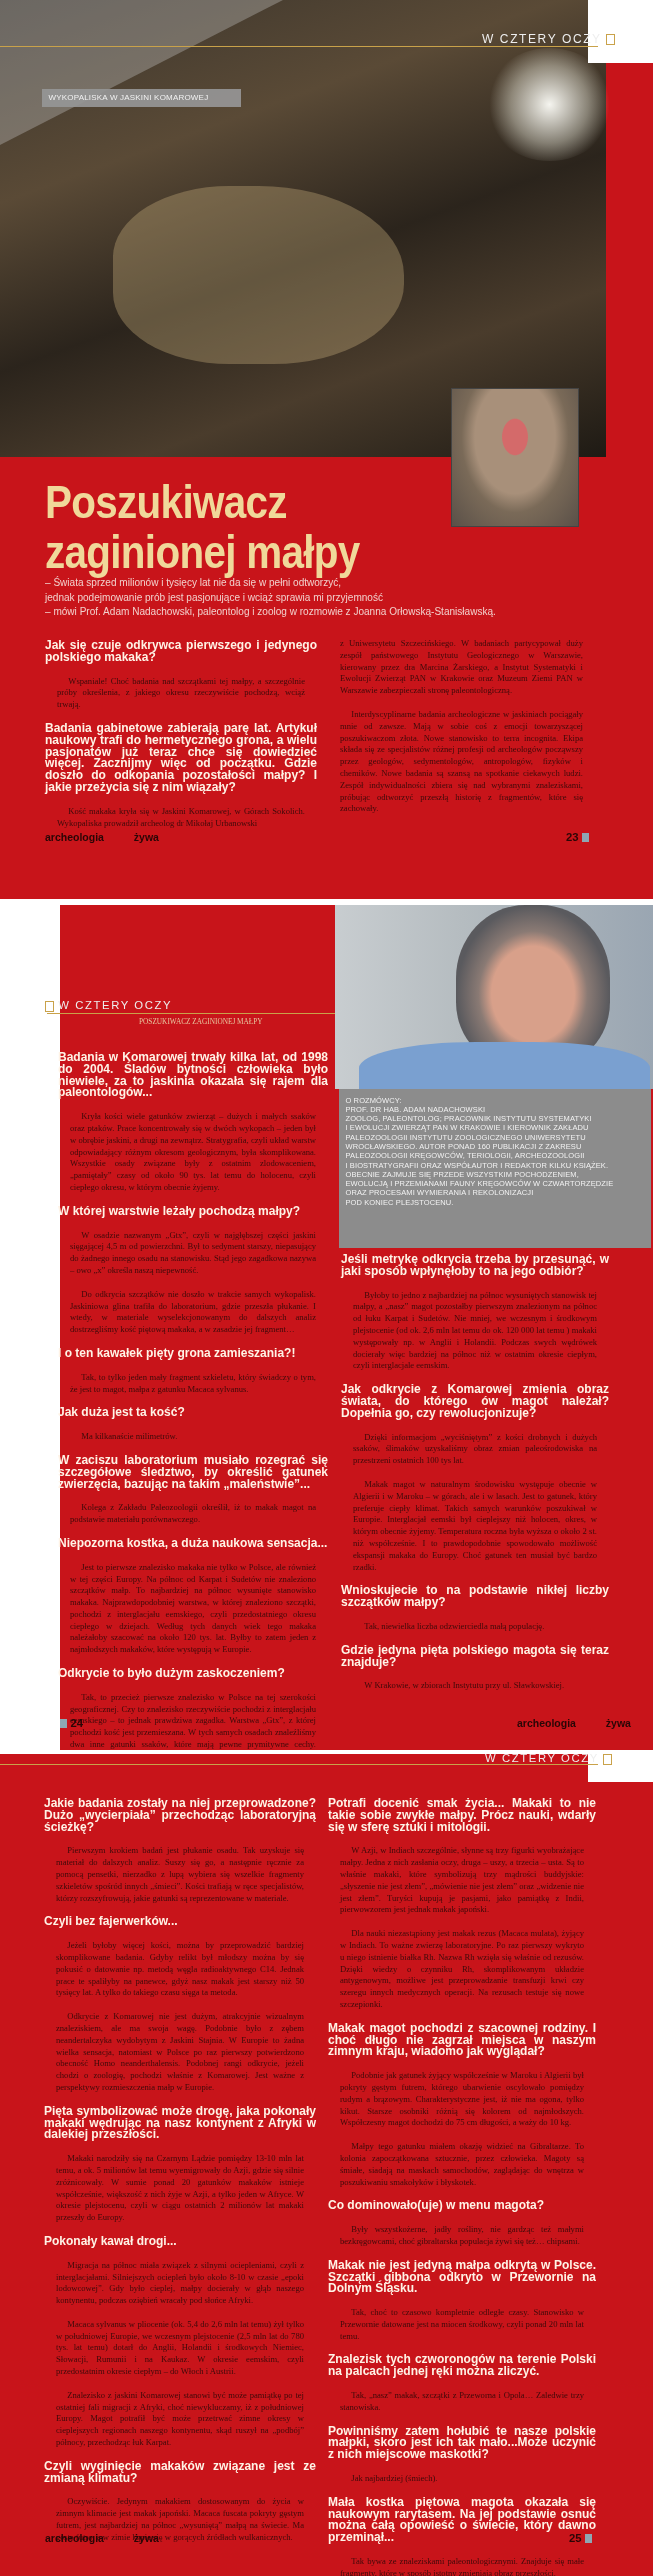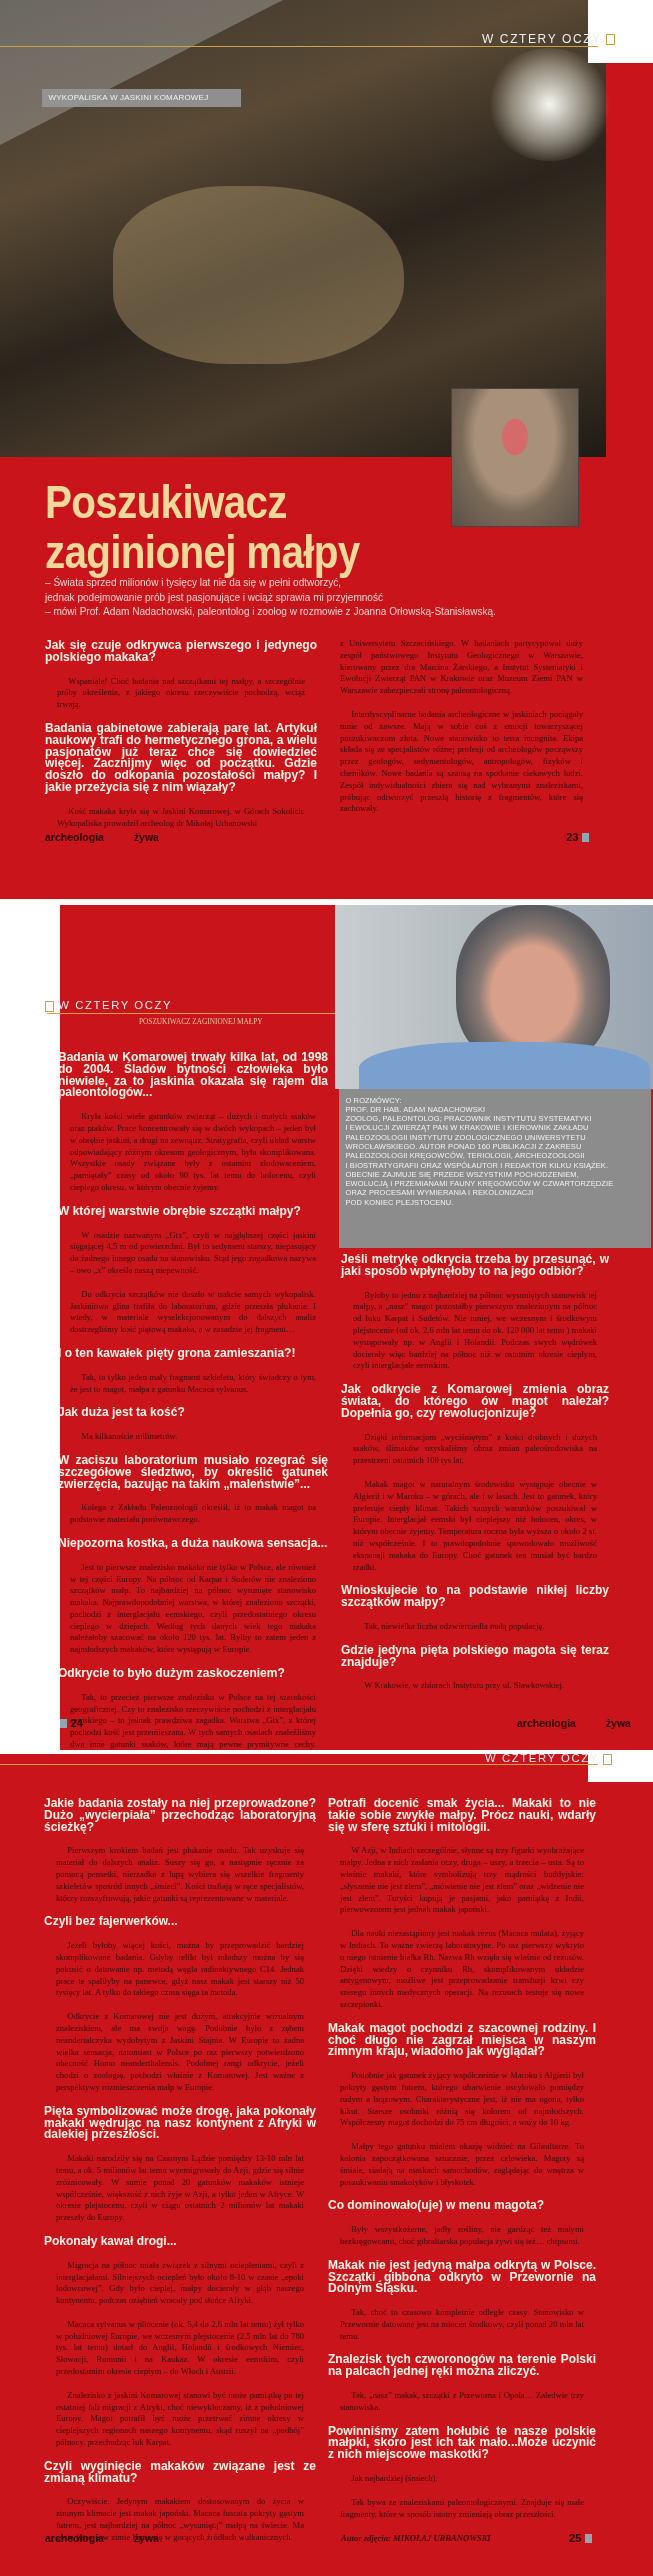--- a/index.html
+++ b/index.html
@@ -114,21 +114,21 @@
     <div>oraz procesami wymierania i rekolonizacji</div>
     <div>pod koniec plejstocenu.</div>
   </div>
 
   <div class="col" style="left:58px; top:50px; width:270px;">
     <div style="height:0"></div>
   </div>
   <div class="col" style="left:58px; top:147px; width:270px;">
     <p class="q">Badania w Komarowej trwały kilka lat, od 1998 do 2004. Śladów bytności człowieka było niewiele, za to jaskinia okazała się rajem dla paleontologów...</p>
     <p class="a">Kryła kości wiele gatunków zwierząt – dużych i małych ssaków oraz ptaków. Prace koncentrowały się w dwóch wykopach – jeden był w obrębie jaskini, a drugi na zewnątrz. Stratygrafia, czyli układ warstw odpowiadający różnym okresom geologicznym, była skomplikowana. Wszystkie osady związane były z ostatnim zlodowaceniem, „pamiętały” czasy od około 90 tys. lat temu do holocenu, czyli ciepłego okresu, w którym obecnie żyjemy.</p>
-    <p class="q">W której warstwie obrębie szczątki małpy?</p>
+    <p class="q">W której warstwie leżały pochodzą małpy?</p>
     <p class="a">W osadzie nazwanym „Gtx”, czyli w najgłębszej części jaskini sięgającej 4,5 m od powierzchni. Był to sedyment starszy, niepasujący do żadnego innego osadu na stanowisku. Stąd jego zagadkowa nazywa – owo „x” określa naszą niepewność.</p>
     <p class="a">Do odkrycia szczątków nie doszło w trakcie samych wykopalisk. Jaskiniowa glina trafiła do laboratorium, gdzie przeszła płukanie. I wtedy, w materiale wyselekcjonowanym do dalszych analiz dostrzegliśmy kość piętową makaka, a w zasadzie jej fragment…</p>
     <p class="q">I o ten kawałek pięty grona zamieszania?!</p>
     <p class="a">Tak, to tylko jeden mały fragment szkieletu, który świadczy o tym, że jest to magot, małpa z gatunku Macaca sylvanus.</p>
     <p class="q">Jak duża jest ta kość?</p>
     <p class="a">Ma kilkanaście milimetrów.</p>
     <p class="q">W zaciszu laboratorium musiało rozegrać się szczegółowe śledztwo, by określić gatunek zwierzęcia, bazując na takim „maleństwie”...</p>
     <p class="a">Kolega z Zakładu Paleozoologii określił, iż to makak magot na podstawie materiału porównawczego.</p>
     <p class="q">Niepozorna kostka, a duża naukowa sensacja...</p>
     <p class="a">Jest to pierwsze znalezisko makaka nie tylko w Polsce, ale również w tej części Europy. Na północ od Karpat i Sudetów nie znaleziono szczątków małp. To najbardziej na północ wysunięte stanowisko makaka. Najprawdopodobniej warstwa, w której znaleziono szczątki, pochodzi z interglacjału eemskiego, czyli przedostatniego okresu ciepłego w dziejach. Według tych danych wiek tego makaka należałoby szacować na około 120 tys. lat. Byłby to zatem jeden z najmłodszych makaków, które występują w Europie.</p>
@@ -188,20 +188,21 @@
     <p class="a">Podobnie jak gatunek żyjący współcześnie w Maroku i Algierii był pokryty gęstym futrem, którego ubarwienie oscylowało pomiędzy rudym a brązowym. Charakterystyczne jest, iż nie ma ogona, tylko kikut. Starsze osobniki różnią się kolorem od najmłodszych. Współczesny magot dochodzi do 75 cm długości, a waży do 10 kg.</p>
     <p class="a">Małpy tego gatunku miałem okazję widzieć na Gibraltarze. To kolonia zapoczątkowana sztucznie, przez człowieka. Magoty są śmiałe, siadają na maskach samochodów, zaglądając do wnętrza w poszukiwaniu smakołyków i błyskotek.</p>
     <p class="q">Co dominowało(uje) w menu magota?</p>
     <p class="a">Były wszystkożerne, jadły rośliny, nie gardząc też małymi bezkręgowcami, choć gibraltarska populacja żywi się też… chipsami.</p>
     <p class="q">Makak nie jest jedyną małpa odkrytą w Polsce. Szczątki gibbona odkryto w Przewornie na Dolnym Śląsku.</p>
     <p class="a">Tak, choć to czasowo kompletnie odległe czasy. Stanowisko w Przewornie datowane jest na miocen środkowy, czyli ponad 20 mln lat temu.</p>
     <p class="q">Znalezisk tych czworonogów na terenie Polski na palcach jednej ręki można zliczyć.</p>
     <p class="a">Tak, „nasz” makak, szczątki z Przeworna i Opola… Zaledwie trzy stanowiska.</p>
     <p class="q">Powinniśmy zatem hołubić te nasze polskie małpki, skoro jest ich tak mało...Może uczynić z nich miejscowe maskotki?</p>
     <p class="a">Jak najbardziej (śmiech).</p>
+    <p class="q">Mała kostka piętowa magota okazała się naukowym rarytasem. Na jej podstawie osnuć można całą opowieść o świecie, który dawno przeminął...</p>
     <p class="a">Tak bywa ze znaleziskami paleontologicznymi. Znajduje się małe fragmenty, które w sposób istotny zmieniają obraz przeszłości.</p>
     <p style="margin:13px; font-style:italic; font-weight:bold;">Autor zdjęcia: MIKOŁAJ URBANOWSKI</p>
   </div>
 
   <div class="footer-brand" style="left:45px; top:778px;">
     <b>archeologia</b><span> żywa</span>
   </div>
   <div class="pagenum" style="left:569px; top:778px;">
     <span>25</span> <span class="pnsq"></span>
   </div>

